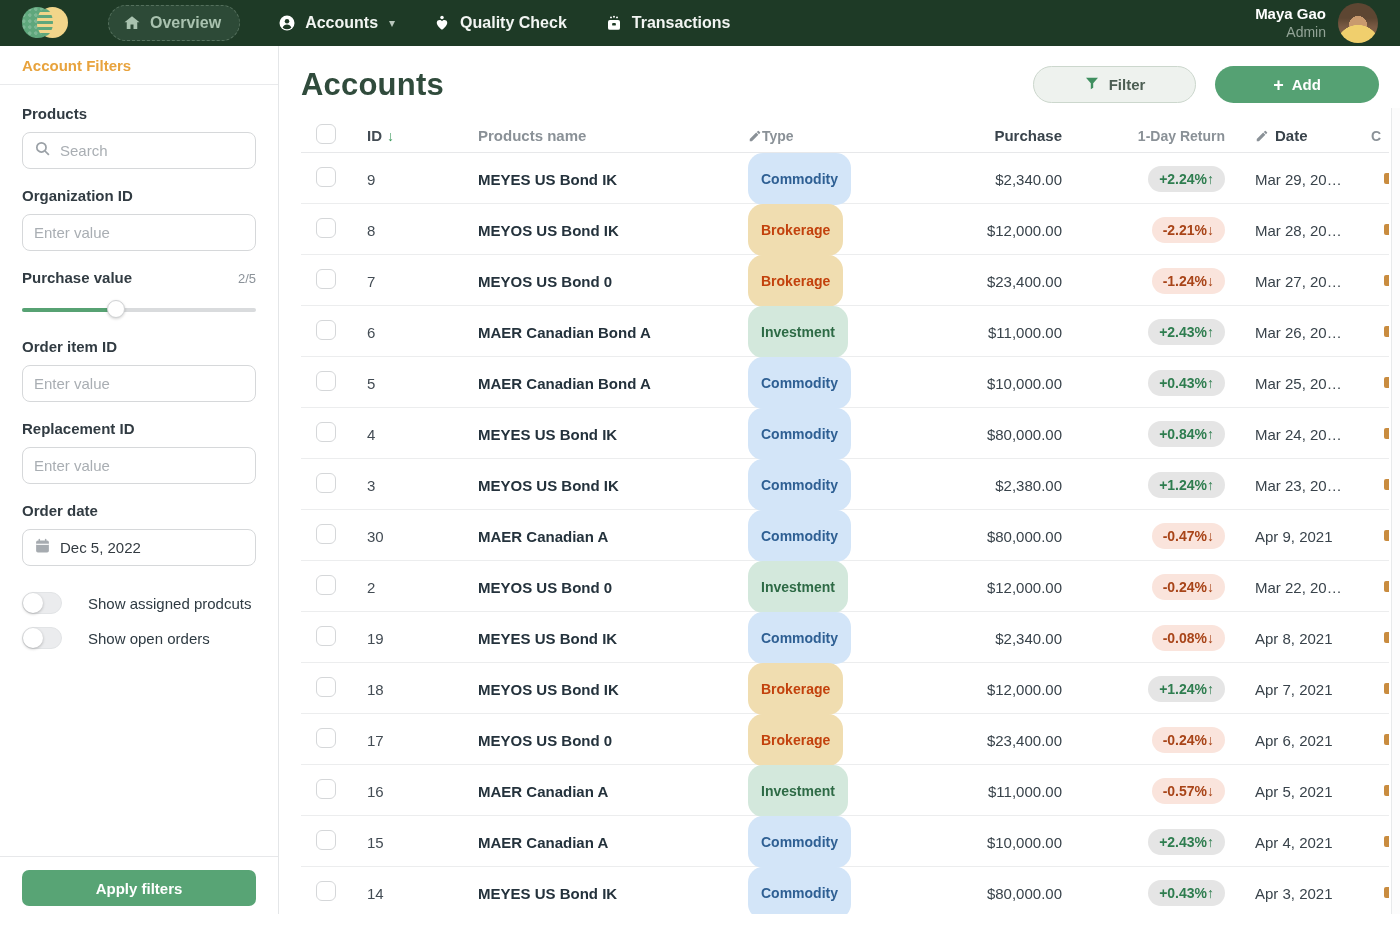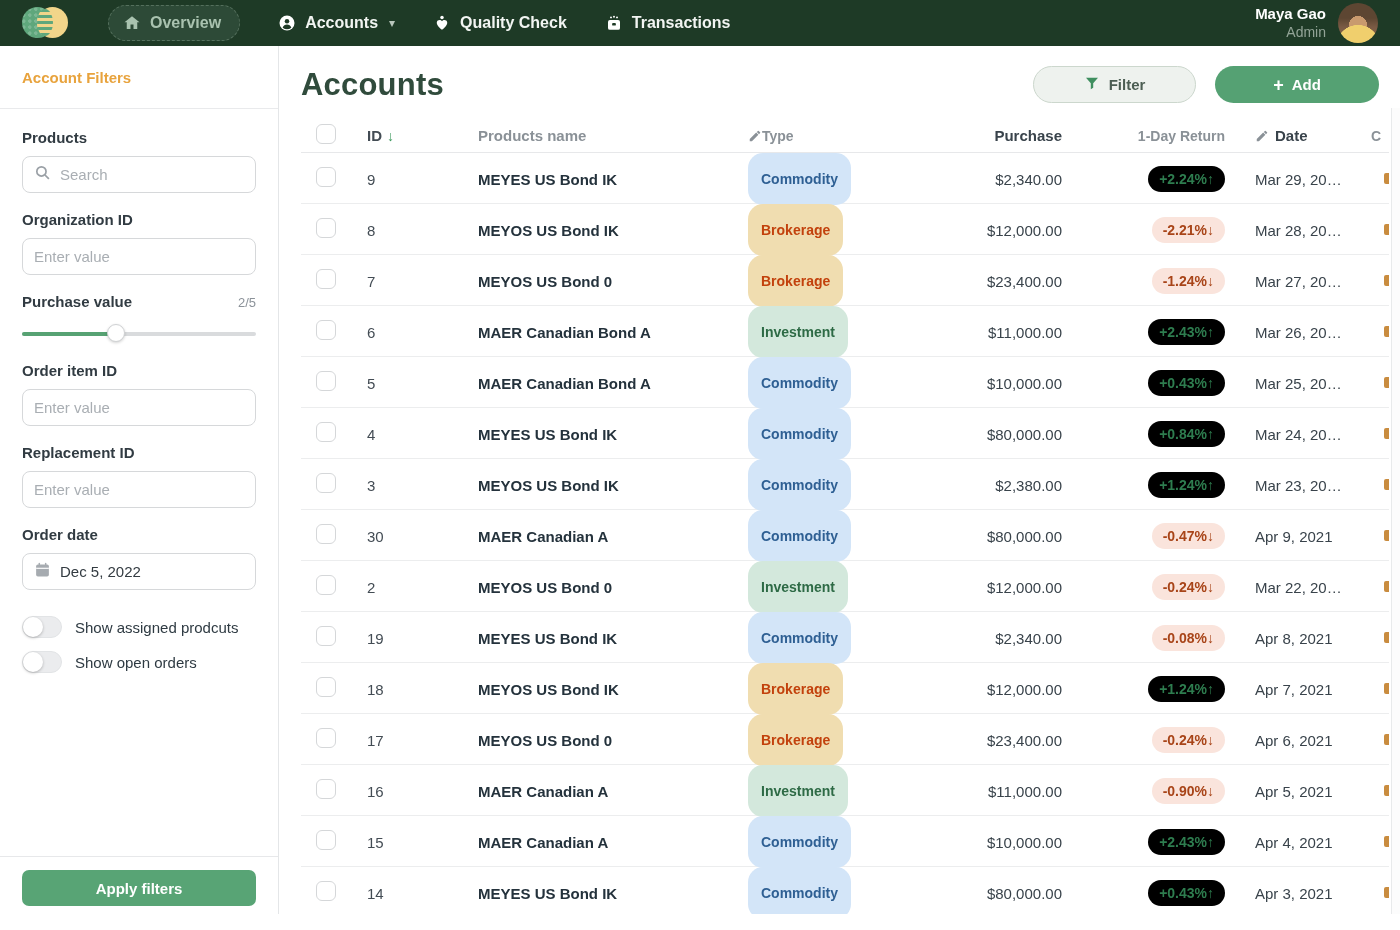--- a/index.html
+++ b/index.html
@@ -29,37 +29,37 @@
   .avatar { width:40px; height:40px; border-radius:50%; flex:0 0 auto;
     background:
       radial-gradient(circle at 50% 110%, #f0cf6d 0 45%, transparent 46%),
       radial-gradient(circle at 50% 55%, #c99a6e 0 30%, transparent 31%),
       linear-gradient(180deg,#5d4632 0 38%, #7a5a44 60%, #8a6a4e 100%);
   }
   
   .shell { display:flex; height:868px; position:relative; }
   
   .sidebar { width:279px; flex:0 0 auto; border-right:1px solid #e4e6e8; position:relative; background:#fff; }
-  .sb-header { height:63px; display:flex; align-items:center; padding:0 22px; border-bottom:1px solid #e9eaec; }
+  .sb-header { height:39px; display:flex; align-items:center; padding:0 22px; border-bottom:1px solid #e9eaec; }
   .sb-title { color:#e8a33d; font-weight:700; font-size:15px; }
   .sb-body { padding:20px 22px 0; }
   .sb-label { font-size:15px; font-weight:600; color:#313b42; margin-bottom:10px; }
   .sb-row-between { display:flex; justify-content:space-between; align-items:baseline; margin-bottom:14px; }
   .sb-count { font-size:13px; color:#8b9299; font-weight:400; }
   .sb-input { display:flex; align-items:center; gap:9px; height:37px; border:1px solid #d6d8da; border-radius:8px;
     padding:0 11px; margin-bottom:18px; background:#fff; }
   .sb-input input { border:0; outline:0; font-size:15px; width:100%; font-family:inherit; color:#333b41; background:transparent; }
   .sb-input input::placeholder { color:#a9aeb3; }
   .sb-input svg { flex:0 0 auto; }
   .slider { position:relative; height:18px; margin:2px 0 20px; }
   .slider .track { position:absolute; top:8px; left:0; right:0; height:4px; border-radius:2px; background:#d9dbdd; }
   .slider .fill { position:absolute; top:8px; left:0; width:40%; height:4px; border-radius:2px; background:#57a273; }
   .slider .thumb { position:absolute; top:0; left:calc(40% - 9px); width:18px; height:18px; border-radius:50%;
     background:#fff; border:1px solid #d0d2d4; box-shadow:0 1px 3px rgba(0,0,0,.18); cursor:pointer; }
-  .toggle-row { display:flex; align-items:center; gap:13px; margin-bottom:13px; }
+  .toggle-row { display:flex; align-items:center; gap:26px; margin-bottom:13px; }
   .toggle { position:relative; width:40px; height:22px; border-radius:11px; background:#ebecee; border:1px solid #e2e4e6; cursor:pointer; flex:0 0 auto; }
   .toggle .knob { position:absolute; left:0; top:0; width:20px; height:20px; border-radius:50%; background:#fff;
     box-shadow:0 1px 3px rgba(0,0,0,.25); }
   .toggle-label { font-size:15px; color:#2e3a42; }
   .sb-footer { position:absolute; left:0; right:0; bottom:0; border-top:1px solid #e7e8ea; padding:13px 22px 8px; background:#fff; }
   .apply-btn { width:100%; height:36px; background:#58a475; color:#fff; font-weight:700; font-size:15px;
     border:0; border-radius:7px; cursor:pointer; font-family:inherit; }
   
   .main { flex:1; padding:20px 0 0 22px; position:relative; overflow:hidden; background:#fff; }
   .main-header { display:flex; align-items:center; justify-content:space-between; padding-right:21px; margin-bottom:16px; }
@@ -87,21 +87,21 @@
   .c-type { padding-left:8px; display:flex; align-items:center; }
   .pencil { display:inline-flex; width:14px; height:14px; }
   .pencil svg { width:14px; height:14px; fill:#8a9197; }
   .type-badge { display:inline-block; padding:18px 13px; border-radius:15px; font-size:14px; font-weight:700; }
   .t-commodity { background:#d3e5f8; color:#2e5f93; }
   .t-investment { background:#d3e8dc; color:#2d6a45; }
   .t-brokerage { background:#f0ddb0; color:#c2410c; }
   .c-purchase { text-align:right; font-size:15px; color:#39434b; padding-right:2px; }
   .c-return { display:flex; justify-content:flex-end; }
   .return-badge { display:inline-block; padding:5px 11px; border-radius:15px; font-size:14px; font-weight:700; }
-  .r-up { background:#000000; color:#2e7d4f; }
+  .r-up { background:#e5e5e5; color:#2e7d4f; }
   .r-down { background:#fae4dc; color:#a84418; }
   .c-date { padding-left:30px; font-size:15px; color:#39434b; display:flex; align-items:center; gap:6px; white-space:nowrap; }
   .c-last { padding-left:12px; font-size:14px; color:#8a9197; overflow:hidden; }
   .sliver { display:inline-block; width:6px; height:11px; background:#c98c3f; border-radius:2px 0 0 2px; margin-left:13px; }
   .right-gutter { position:absolute; right:0; top:62px; bottom:0; width:9px; background:#fcfcfc; border-left:1px solid #e8eaeb; }
 </style>
 </head>
 <body>
 
 <header class="topnav">
@@ -494,21 +494,21 @@
     <div class="col c-check"><span class="checkbox"></span></div>
     <div class="col c-id">
               <span class="id-val">16</span>
             </div>
     <div class="col c-name">MAER Canadian A</div>
     <div class="col c-type">
               <span class="type-badge t-investment">Investment</span>
             </div>
     <div class="col c-purchase">$11,000.00</div>
     <div class="col c-return">
-              <span class="return-badge r-down">-0.90%↓</span>
+              <span class="return-badge r-down">-0.57%↓</span>
             </div>
     <div class="col c-date">Apr 5, 2021</div>
     <div class="col c-last"><span class="sliver"></span></div>
   </div>
 
   <div class="trow">
     <div class="col c-check"><span class="checkbox"></span></div>
     <div class="col c-id">
               <span class="id-val">15</span>
             </div>

